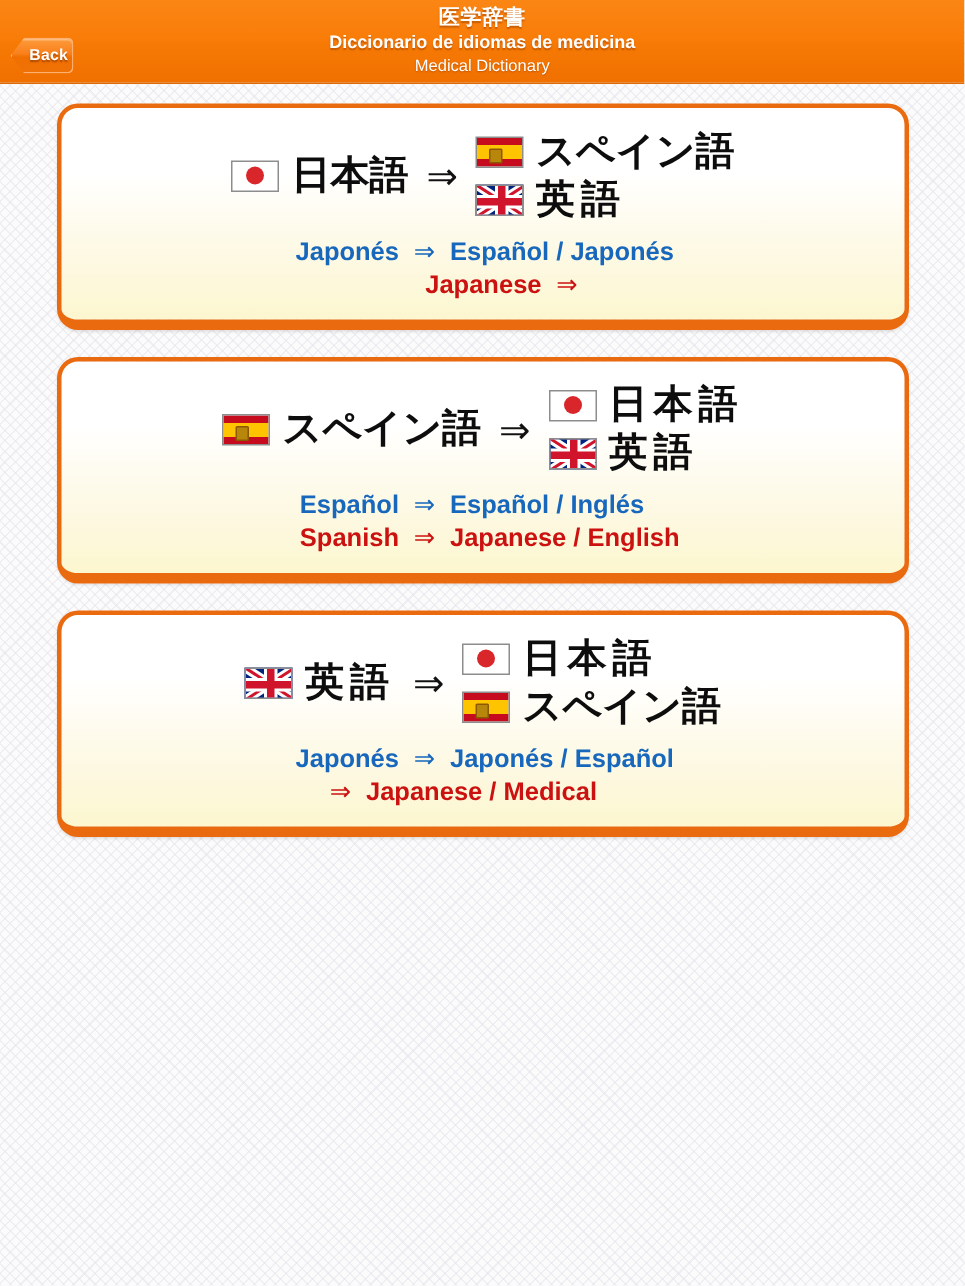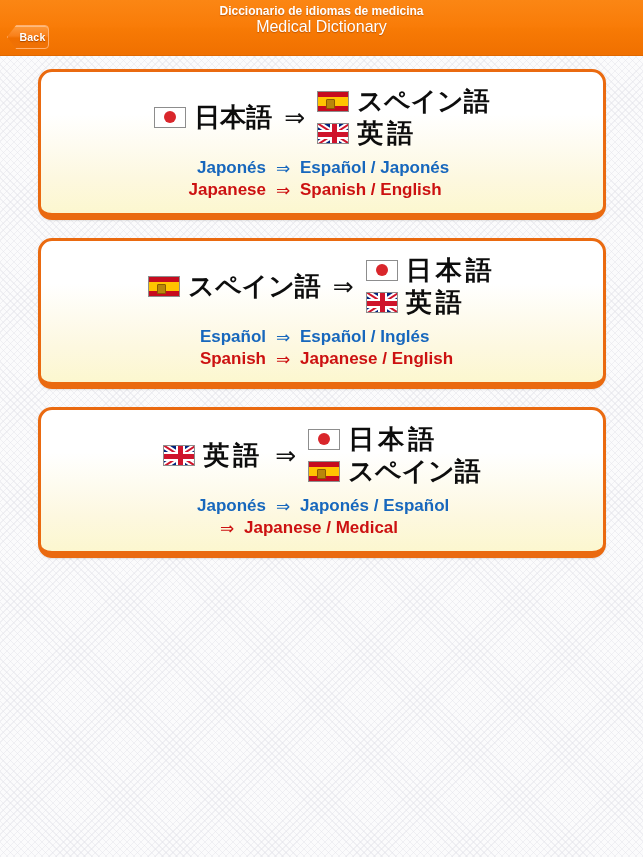--- a/index.html
+++ b/index.html
@@ -41,21 +41,21 @@
     font-weight: bold;
     line-height: 17px;
     letter-spacing: 0.5px;
   }
   #title-es {
     font-size: 12px;
     line-height: 16px;
     font-weight: bold;
   }
   #title-en {
-    font-size: 16px;
+    font-size: 11px;
     line-height: 16px;
     font-weight: normal;
   }
 
   
   #back-button {
     position: absolute;
     left: 7px;
     top: 25px;
     width: 42px;
@@ -253,20 +253,21 @@
   
   .flag-uk .rv { width: 5px; height: 21px; left: 13.5px; top: 0; background:#cf142b; }
   .flag-uk .rh { width: 32px; height: 5px; left: 0; top: 8px; background:#cf142b; }
 </style>
 </head>
 <body>
 
 <div id="header">
 
   <div id="header-titles">
+    <div id="title-ja">医学辞書</div>
     <div id="title-es">Diccionario de idiomas de medicina</div>
     <div id="title-en">Medical Dictionary</div>
   </div>
 
   <div id="back-button">
     <div class="bb-shape"></div>
     <div class="bb-label">Back</div>
   </div>
 
 </div>
@@ -307,21 +308,20 @@
 
     <div class="sub-rows">
       <div class="sub-row row-es">
         <span class="sr-src">Japonés</span>
         <span class="sr-arrow">⇒</span>
         <span class="sr-tgt">Español / Japonés</span>
       </div>
       <div class="sub-row row-en">
         <span class="sr-src">Japanese</span>
         <span class="sr-arrow">⇒</span>
-        <span class="sr-tgt">Spanish / English</span>
       </div>
     </div>
   </div>
 
   <div class="card">
     <div class="lang-row">
 
       <div class="src-block">
         <span class="flag flag-es"></span>
         <span class="lang-name">スペイン語</span>

